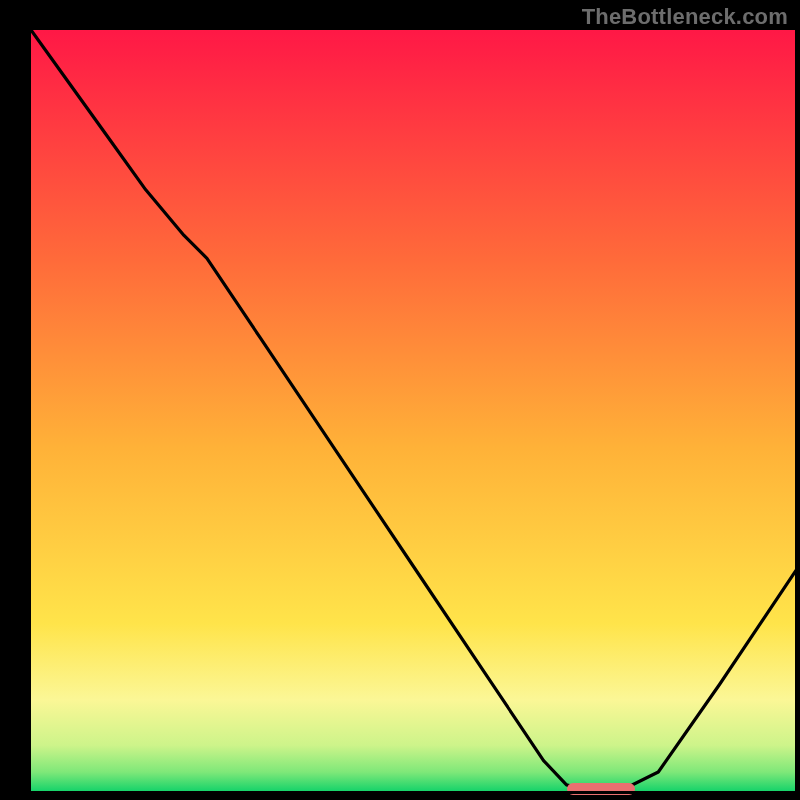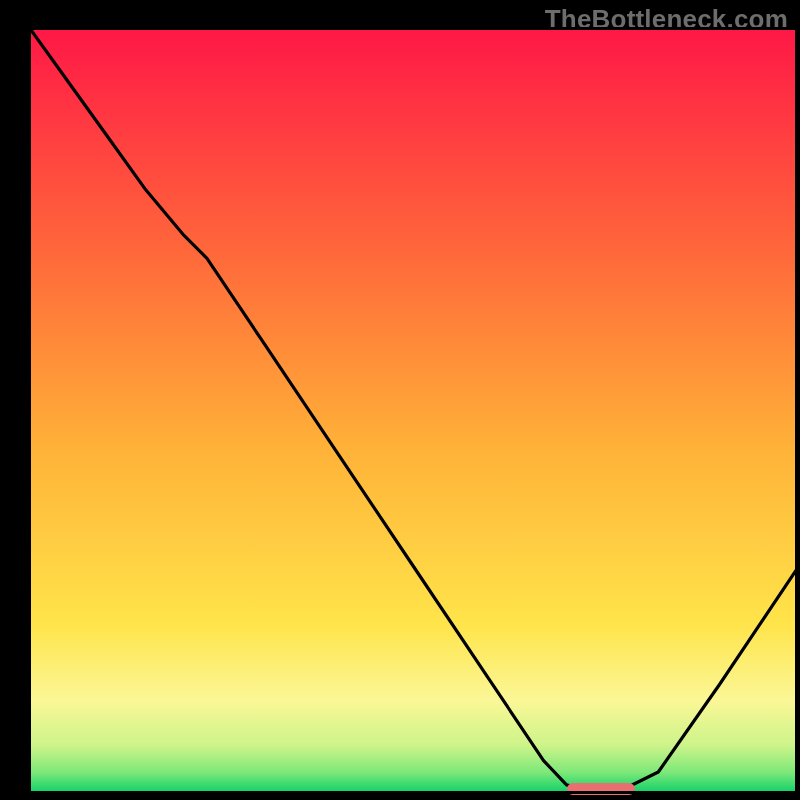--- a/index.html
+++ b/index.html
@@ -14,21 +14,21 @@
   .stage {
     position: relative;
     width: 800px;
     height: 800px;
   }
   .watermark {
     position: absolute;
     top: 4px;
     right: 12px;
     color: #6d6d6d;
-    font-size: 26px;
+    font-size: 22px;
     font-weight: 600;
     letter-spacing: 0.2px;
   }
   .border-top, .border-bottom, .border-left, .border-right {
     position: absolute;
     background: #000;
   }
   .border-top    { left: 28px; right: 2px;  top: 27px;  height: 3px; }
   .border-bottom { left: 28px; right: 2px;  bottom: 6px; height: 3px; }
   .border-left   { left: 28px; top: 27px; bottom: 6px; width: 3px; }

